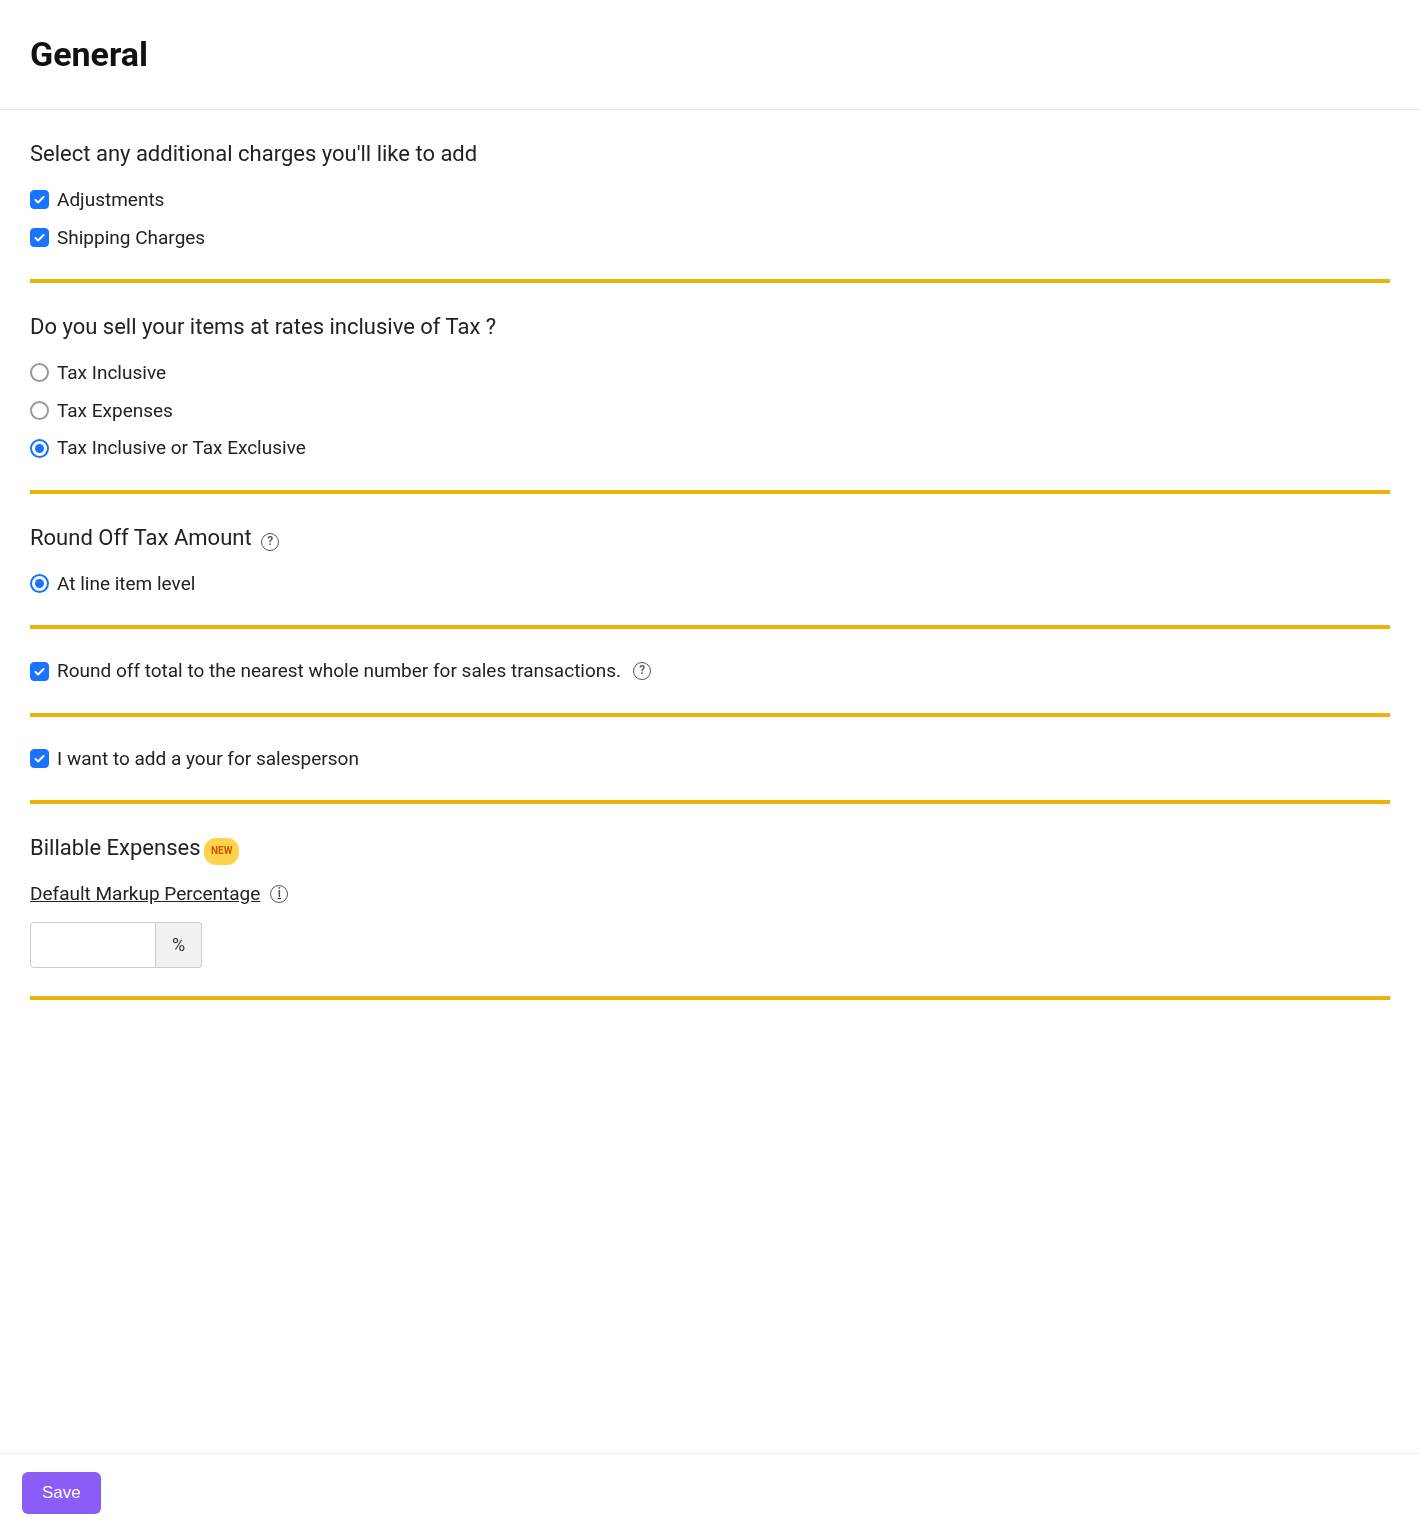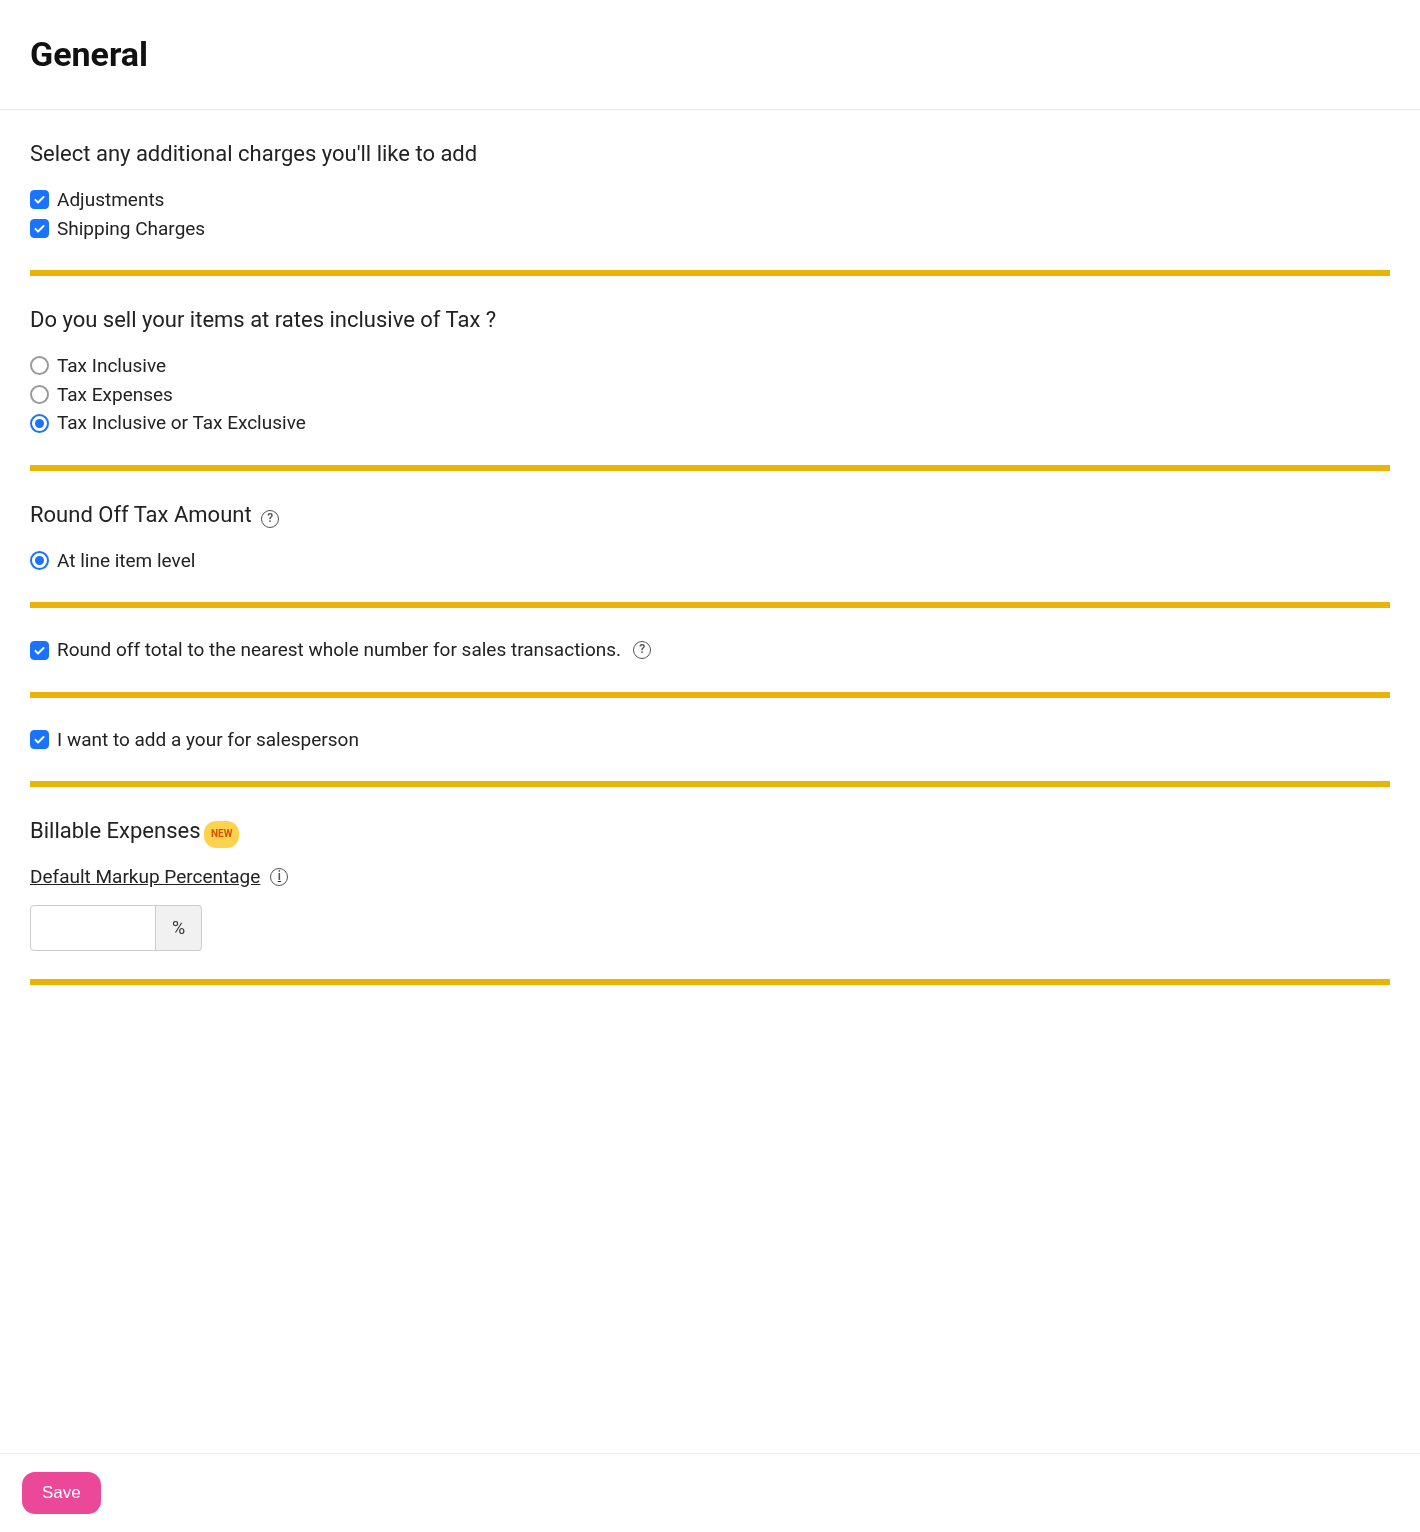--- a/index.html
+++ b/index.html
@@ -17,32 +17,32 @@
   .page-header h1 {
     font-size: 34px;
     font-weight: 700;
     color: #111;
   }
   .content {
     padding: 0 30px 100px 30px;
   }
   .section {
     padding: 28px 0 28px 0;
-    border-bottom: 6px solid #eab308;
+    border-bottom: 4px solid #eab308;
   }
   .section-title {
     font-size: 22px;
     color: #222;
     margin-bottom: 16px;
   }
   .control-row {
     display: flex;
     align-items: center;
     gap: 8px;
-    margin-top: 1px;
+    margin-top: 10px;
   }
   .control-row:first-of-type { margin-top: 0; }
 
   
   .chk {
     width: 19px;
     height: 19px;
     border-radius: 4px;
     border: 1px solid #bbb;
     display: inline-flex;
@@ -150,26 +150,26 @@
   }
 
   .footer {
     position: fixed;
     left: 0; right: 0; bottom: 0;
     background: #fff;
     padding: 18px 22px;
     border-top: 1px solid #eee;
   }
   .btn-save {
-    background: #ec4899;
+    background: #8b5cf6;
     color: #fff;
     border: none;
     padding: 11px 20px;
     font-size: 17px;
-    border-radius: 13px;
+    border-radius: 6px;
     cursor: pointer;
   }
 
   .sub-label {
     font-size: 19px;
     color: #222;
     margin-top: 6px;
     display: flex;
     align-items: center;
     gap: 6px;

